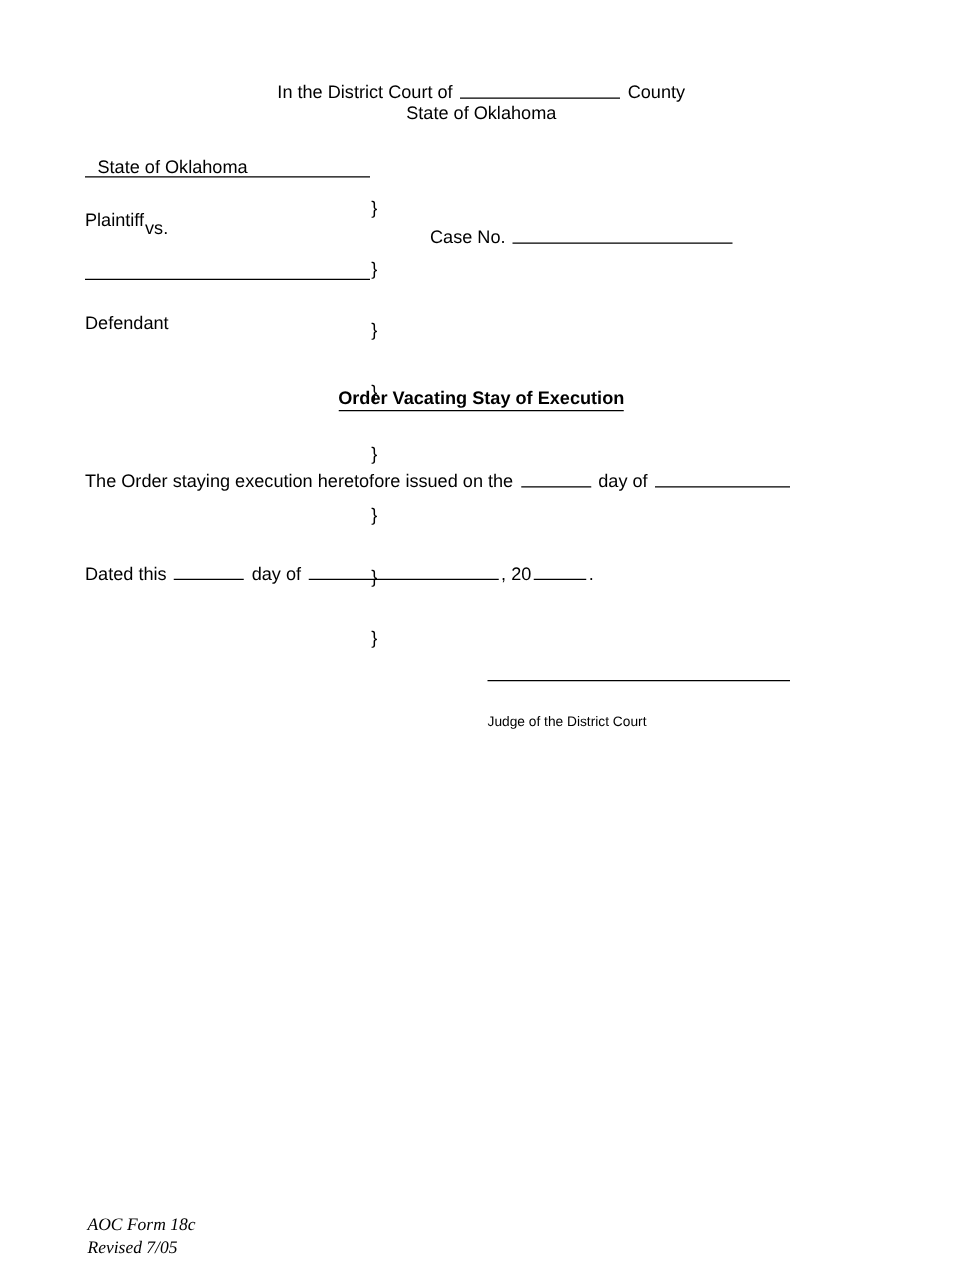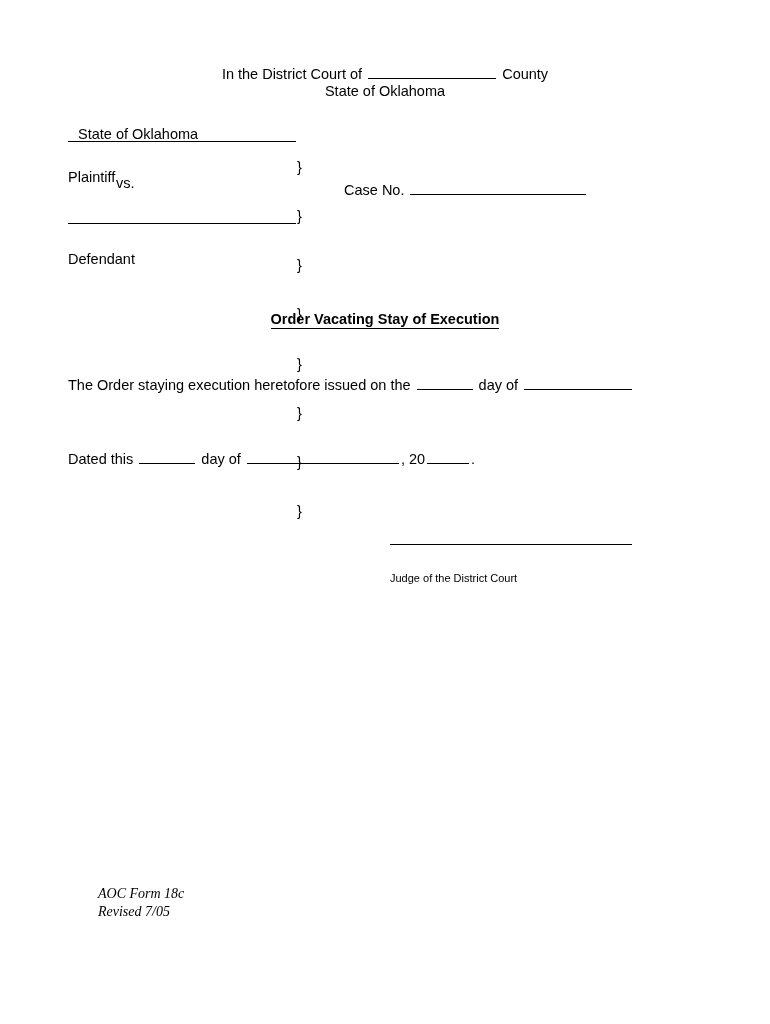--- a/index.html
+++ b/index.html
@@ -142,27 +142,26 @@
   .sig-label {
     left: 390px;
     top: 572px;
     font-size: 11px;
   }
 
   
   .footer {
     position: absolute;
     left: 70px;
-    top: 885px;
+    top: 972px;
     font-family: "Liberation Serif", serif;
     font-style: italic;
     font-size: 14px;
     line-height: 18px;
     white-space: pre;
-    margin-left: 28px;
   }
 </style>
 </head>
 <body>
 
 <div class="page">
 
   <div class="abs hdr-line1"><span>In the District Court of </span><span class="blank blank-county"></span><span> County</span></div>
 
   <div class="abs hdr-line2">State of Oklahoma</div>

